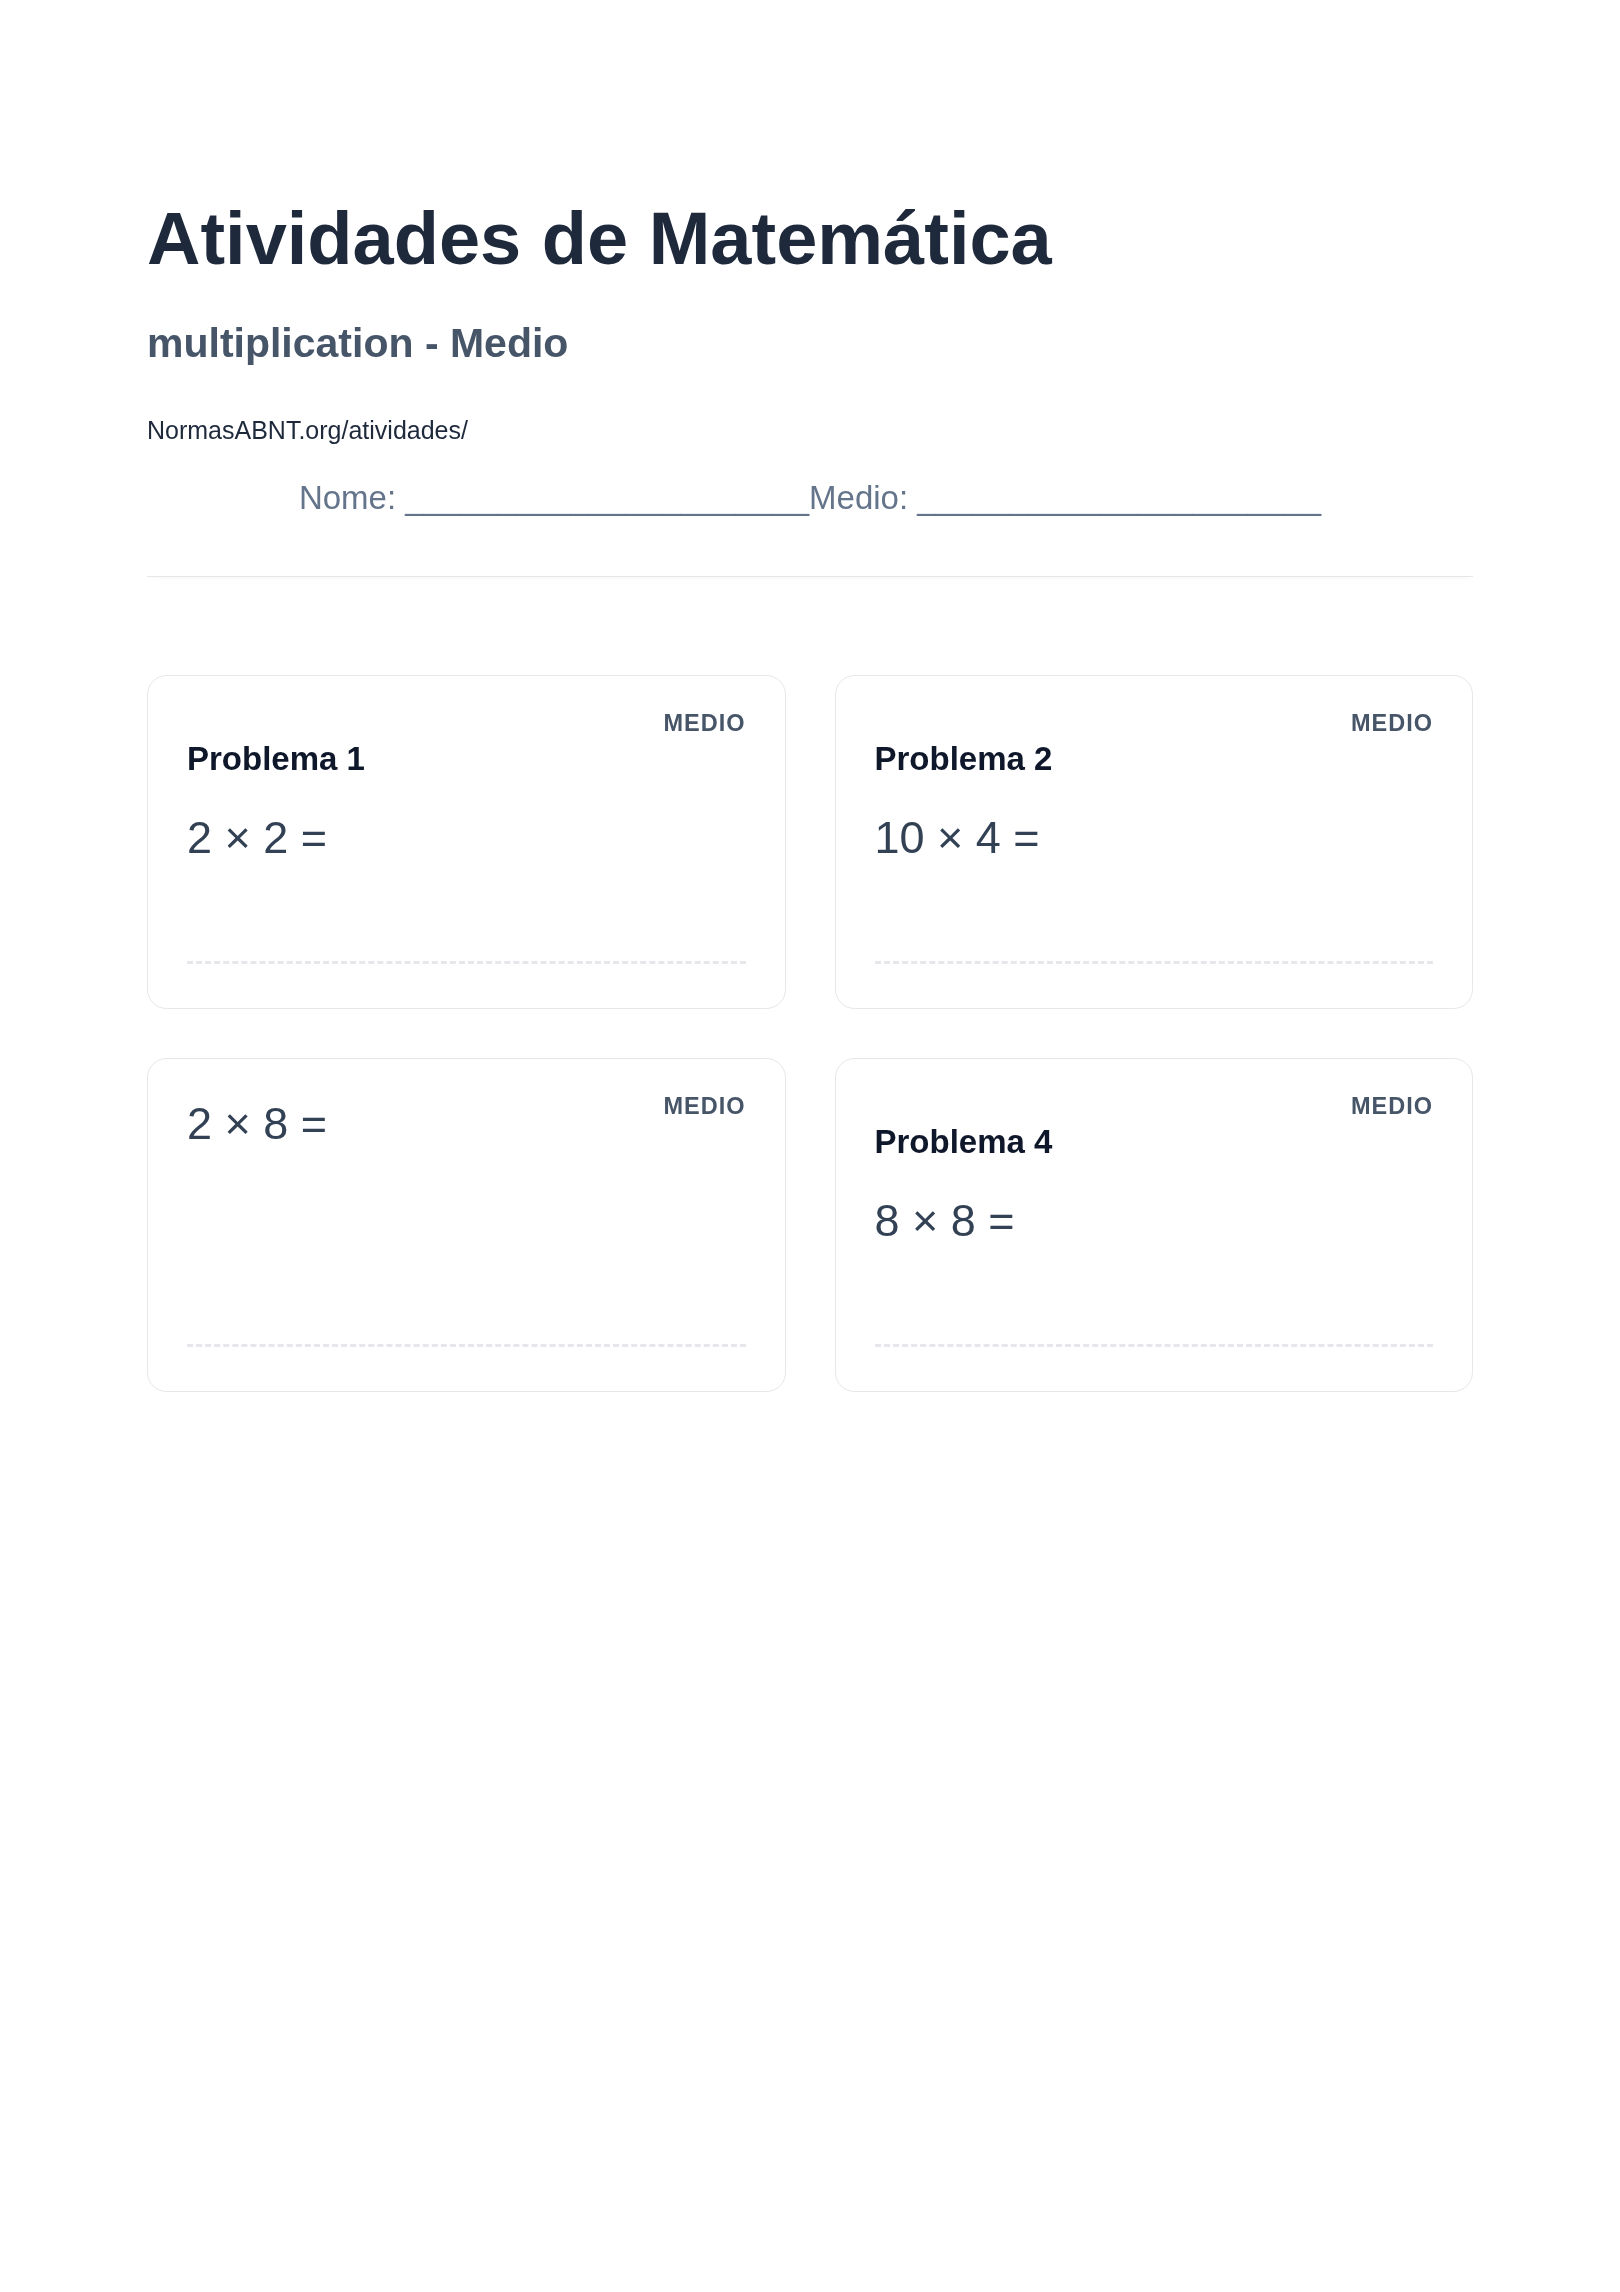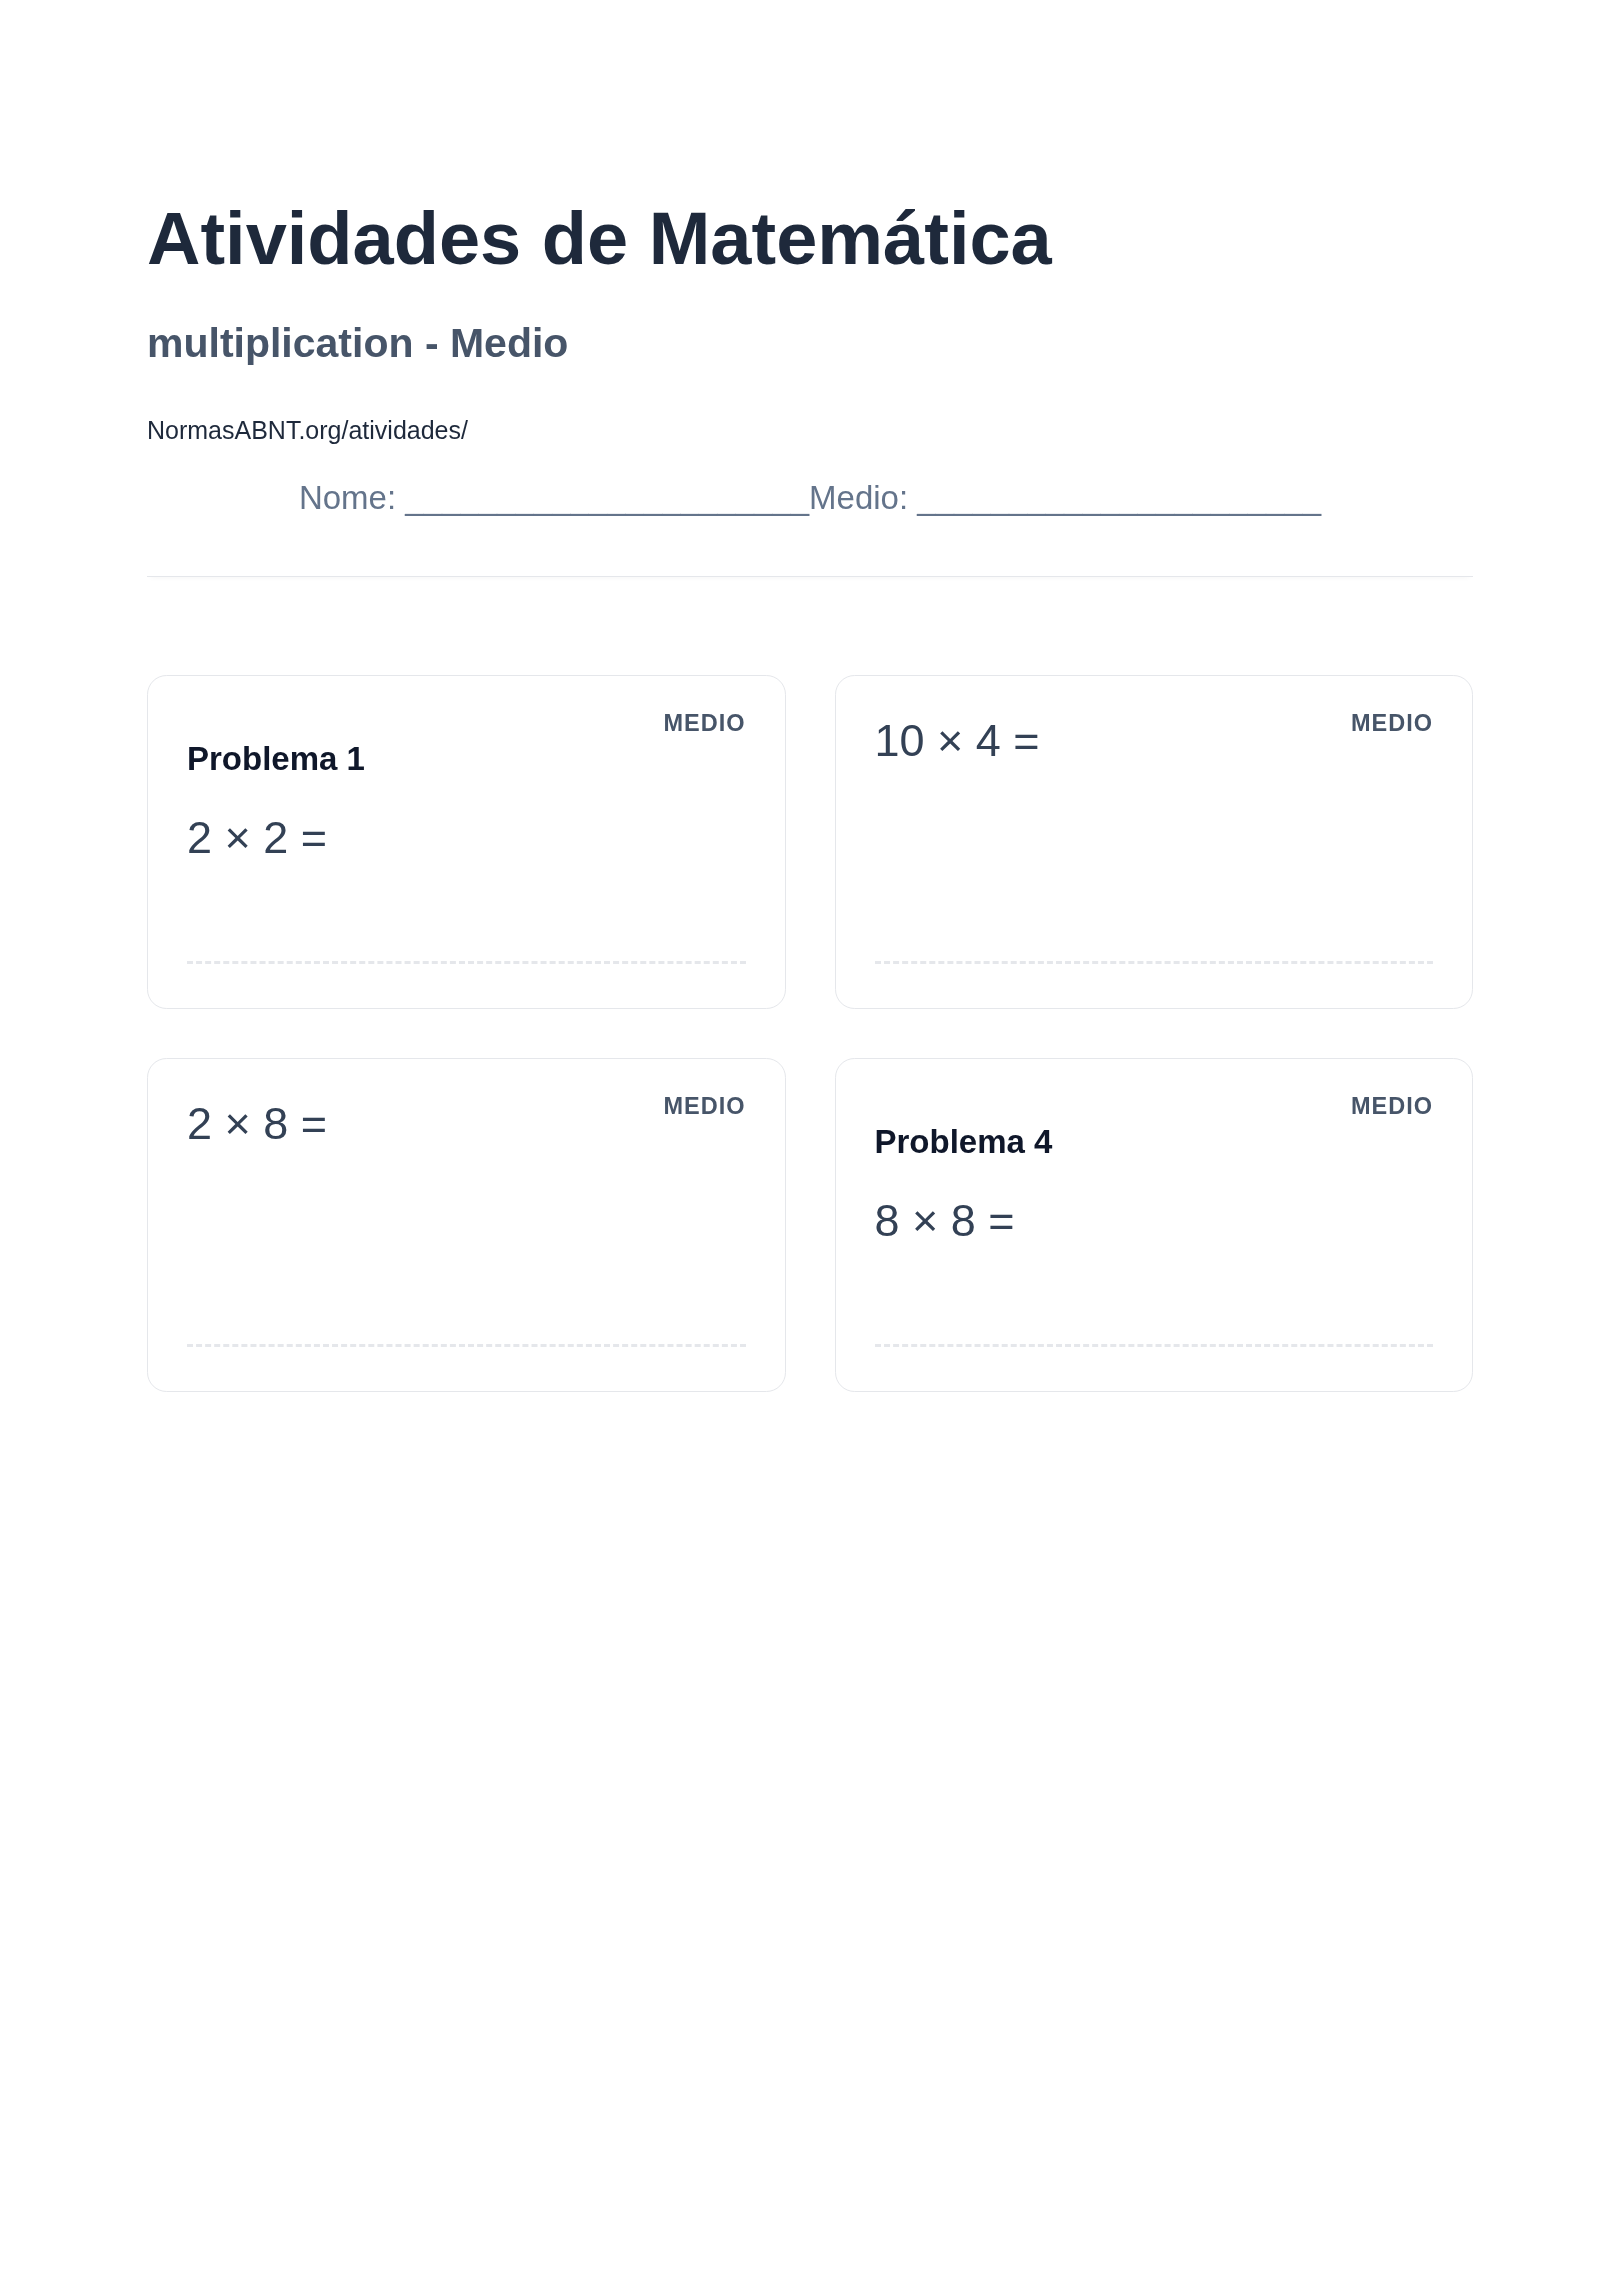--- a/index.html
+++ b/index.html
@@ -99,20 +99,21 @@
 
 <div class="problems-grid">
   <div class="problem-card">
     <div class="badge">MEDIO</div>
     <div class="problem-title">Problema 1</div>
     <div class="problem-expression">2 × 2 =</div>
     <div class="answer-line"></div>
   </div>
   <div class="problem-card">
     <div class="badge">MEDIO</div>
+    <div class="problem-title">Problema 2</div>
     <div class="problem-expression">10 × 4 =</div>
     <div class="answer-line"></div>
   </div>
   <div class="problem-card">
     <div class="badge">MEDIO</div>
     <div class="problem-expression">2 × 8 =</div>
     <div class="answer-line"></div>
   </div>
   <div class="problem-card">
     <div class="badge">MEDIO</div>

